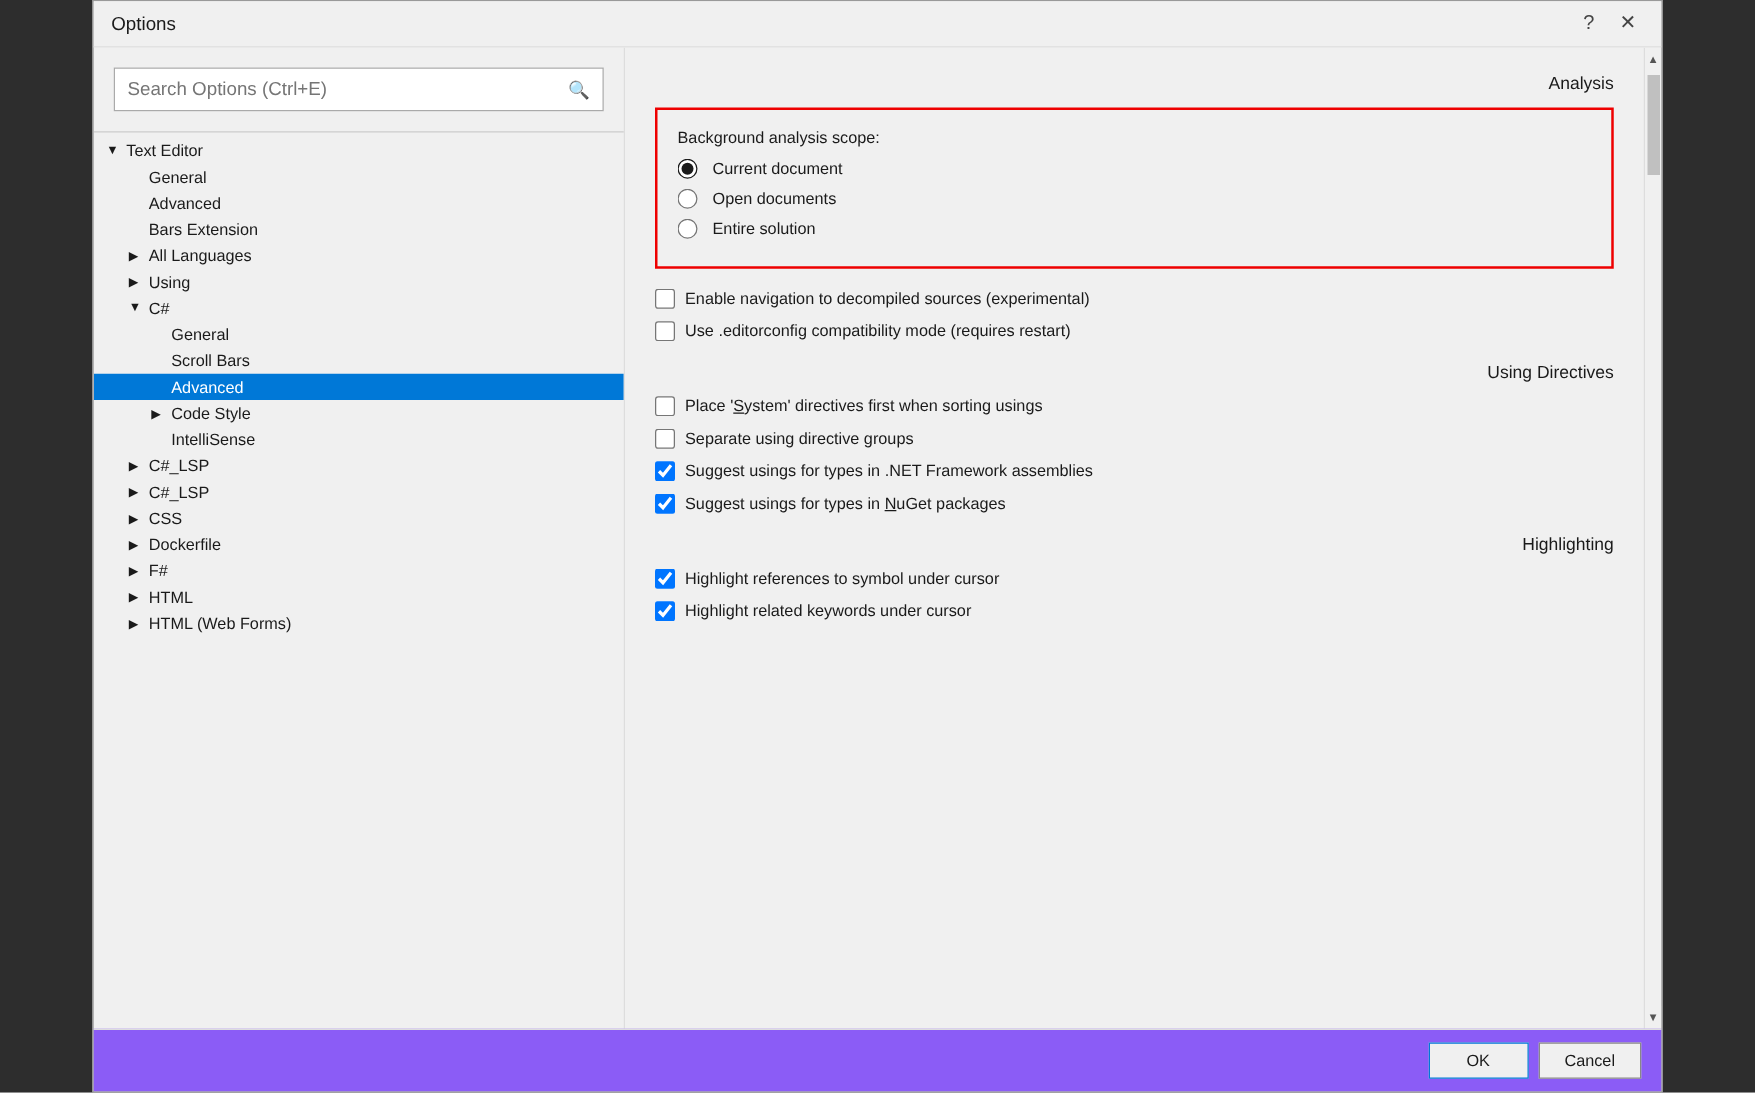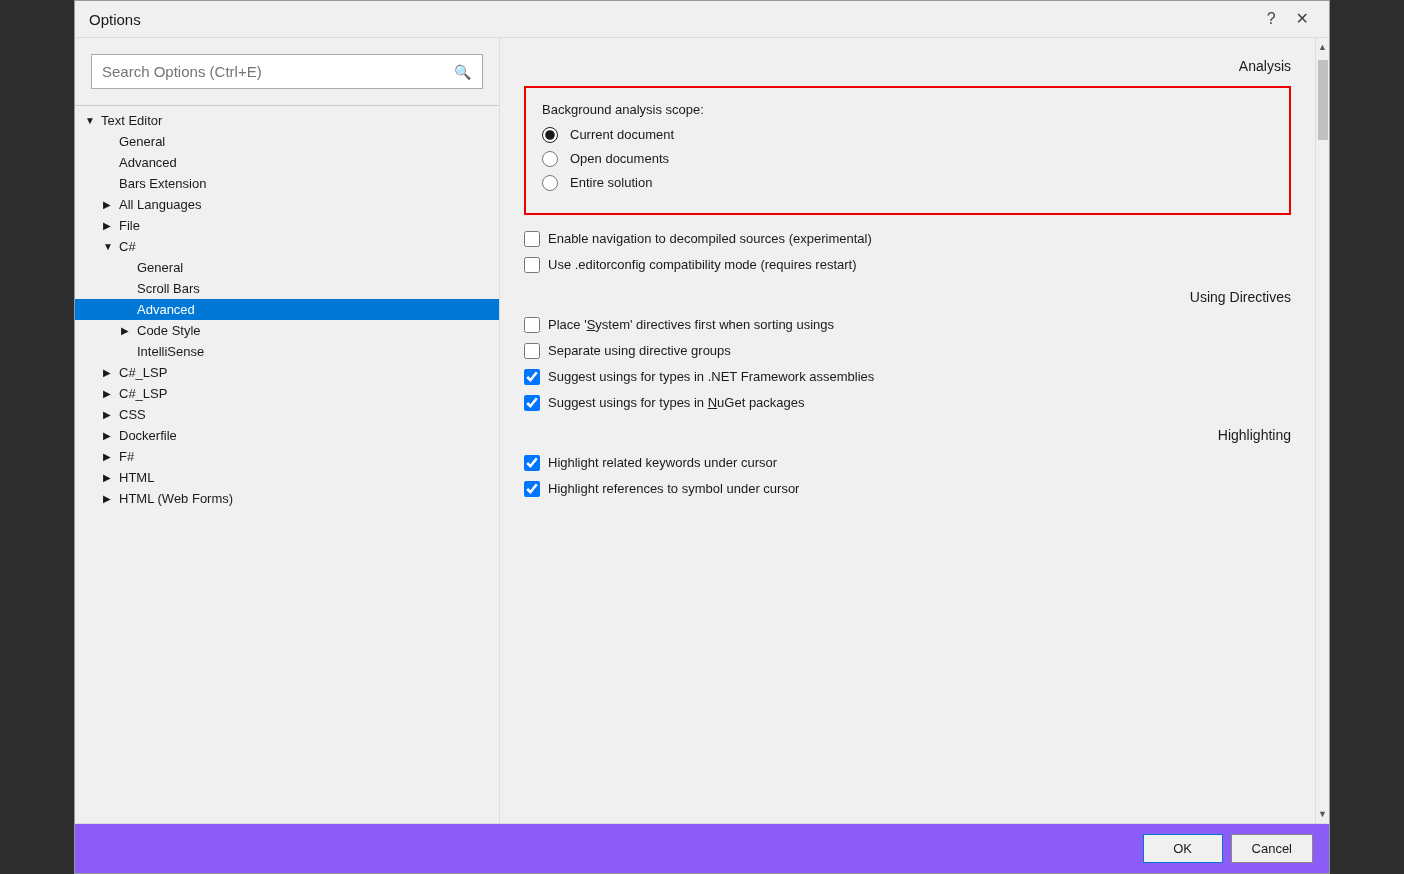--- a/index.html
+++ b/index.html
@@ -295,21 +295,21 @@
             <div class="tree-item indent-1">
               <span class="arrow"></span>
               <span>Bars Extension</span>
             </div>
             <div class="tree-item indent-1">
               <span class="arrow">▶</span>
               <span>All Languages</span>
             </div>
             <div class="tree-item indent-1">
               <span class="arrow">▶</span>
-              <span>File</span>
+              <span>Using</span>
             </div>
             <div class="tree-item indent-1">
               <span class="arrow">▼</span>
               <span>C#</span>
             </div>
             <div class="tree-item indent-2">
               <span class="arrow"></span>
               <span>General</span>
             </div>
             <div class="tree-item indent-2">
@@ -411,25 +411,25 @@
             <input type="checkbox" checked="" style="">
             <span>Suggest usings for types in <span class="underline">N</span>uGet packages</span>
           </label>
 
           <div class="section-divider">
             <div class="section-title">Highlighting</div>
           </div>
 
           <label class="checkbox-row">
             <input type="checkbox" checked="" style="">
+            <span>Highlight references to symbol under cursor</span>
+          </label>
+          <label class="checkbox-row">
+            <input type="checkbox" checked="" style="">
             <span>Highlight related keywords under cursor</span>
-          </label>
-          <label class="checkbox-row">
-            <input type="checkbox" checked="" style="">
-            <span>Highlight references to symbol under cursor</span>
           </label>
 
         </div>
 
         <div class="right-scrollbar-track">
           <button class="scroll-arrow">▲</button>
           <div class="scroll-thumb-area">
             <div class="scroll-thumb"></div>
           </div>
           <button class="scroll-arrow">▼</button>

